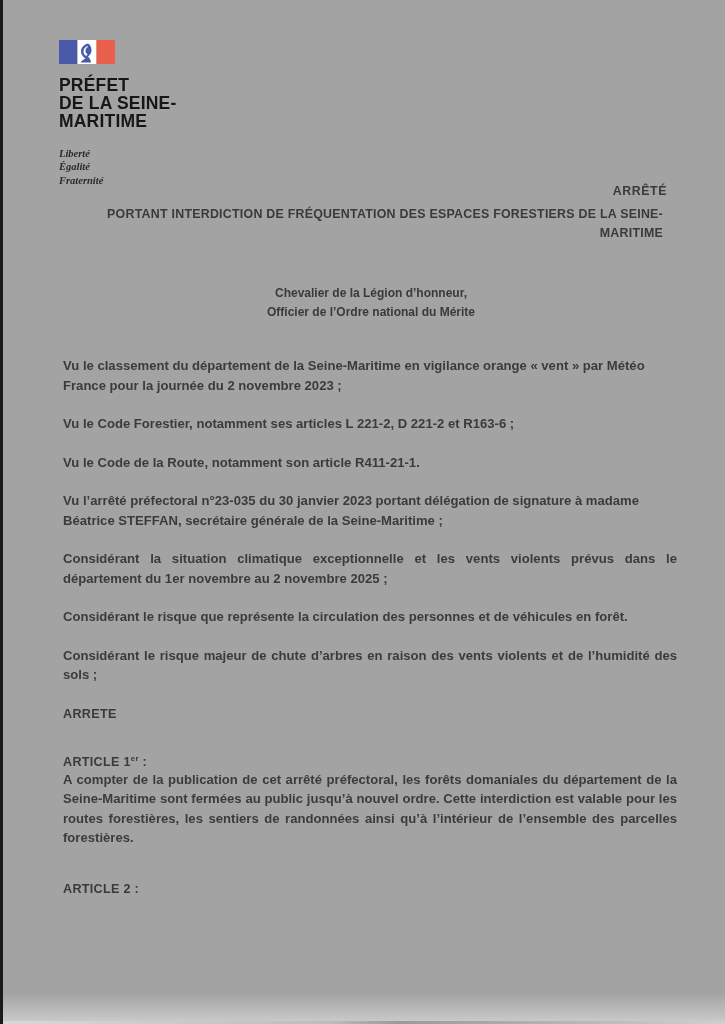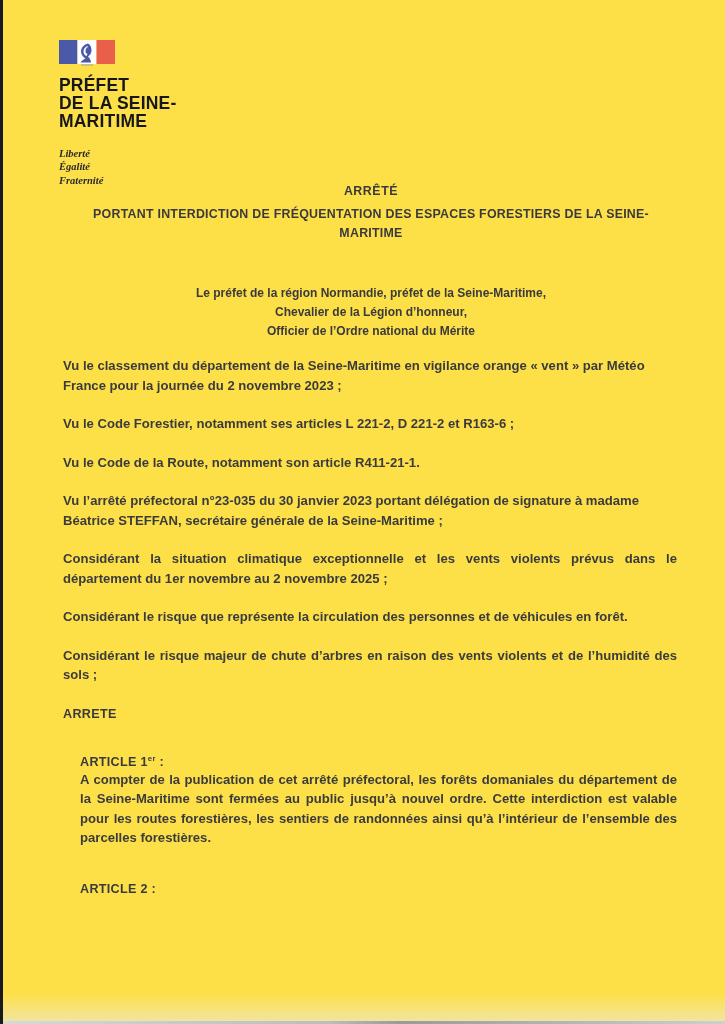--- a/index.html
+++ b/index.html
@@ -8,21 +8,21 @@
     padding: 0;
     background: #ffffff;
   }
   body {
     font-family: "Liberation Sans", sans-serif;
   }
   .page {
     position: relative;
     width: 725px;
     height: 1024px;
-    background: #fde047;
+    background: #a3a3a3;
     overflow: hidden;
     box-sizing: border-box;
     border-left: 3px solid #1a1a1a;
   }
   .scan-bottom-edge {
     position: absolute;
     left: 0;
     right: 0;
     bottom: 0;
     height: 3px;
@@ -75,21 +75,21 @@
     color: #2a2a2d;
   }
   .lh-motto div { white-space: nowrap; }
 
   
   .doc-title-block {
     position: absolute;
     left: 72px;
     right: 58px;
     top: 184px;
-    text-align: center;
+    text-align: right;
   }
   .doc-title-main {
     font-weight: bold;
     font-size: 12.4px;
     letter-spacing: 0.55px;
     color: #3a3a3d;
     margin: 0 0 7px 0;
   }
   .doc-title-sub {
     font-weight: bold;
@@ -132,21 +132,21 @@
   .para.last { margin-bottom: 0; }
 
   .heading {
     font-size: 12.6px;
     font-weight: bold;
     color: #3a3a3d;
     letter-spacing: 0.3px;
     margin: 0;
   }
   .block-arrete { margin: 22px 0 0 0; }
-  .article-block { margin-top: 34px; margin-left: 17px; }
+  .article-block { margin-top: 34px; }
   .article-block .heading { margin-bottom: 1px; }
   .article-block .para { margin-bottom: 0; }
   sup { font-size: 0.62em; vertical-align: super; line-height: 0; }
 </style>
 </head>
 <body>
 
 <div class="page">
   <div class="content">
 
@@ -168,21 +168,20 @@
         <div>Fraternité</div>
       </div>
     </div>
 
     <div class="doc-title-block">
       <p class="doc-title-main">ARRÊTÉ</p>
       <p class="doc-title-sub">PORTANT INTERDICTION DE FRÉQUENTATION DES ESPACES FORESTIERS DE LA SEINE-MARITIME</p>
     </div>
 
     <div class="qualities">
-      <div>Le préfet de la région Normandie, préfet de la Seine-Maritime,</div>
       <div>Chevalier de la Légion d’honneur,</div>
       <div>Officier de l’Ordre national du Mérite</div>
     </div>
 
     <div class="body-text">
 
       <p class="para">Vu le classement du département de la Seine-Maritime en vigilance orange « vent » par Météo France pour la journée du 2 novembre 2023 ;</p>
       <p class="para">Vu le Code Forestier, notamment ses articles L 221-2, D 221-2 et R163-6 ;</p>
       <p class="para">Vu le Code de la Route, notamment son article R411-21-1.</p>
       <p class="para">Vu l’arrêté préfectoral n°23-035 du 30 janvier 2023 portant délégation de signature à madame Béatrice STEFFAN, secrétaire générale de la Seine-Maritime ;</p>

